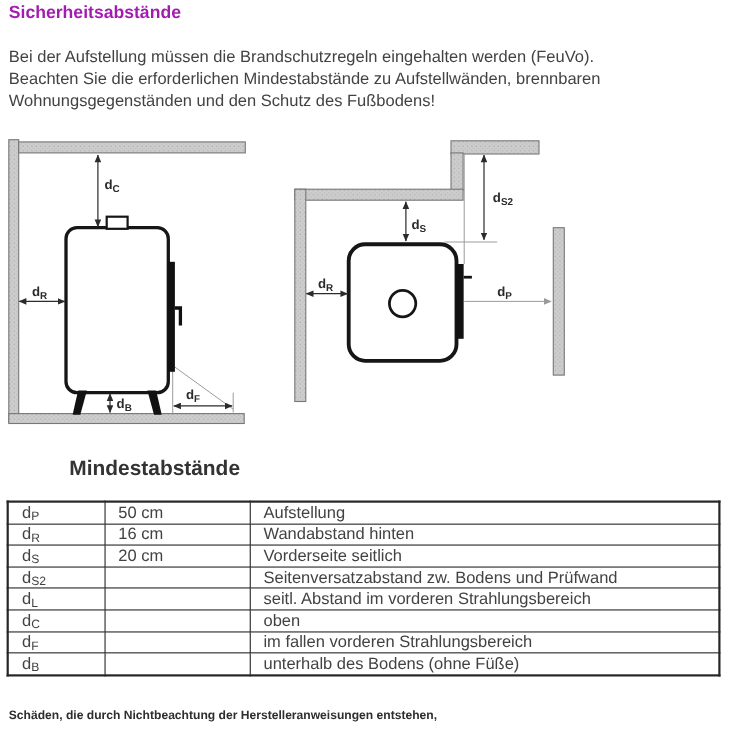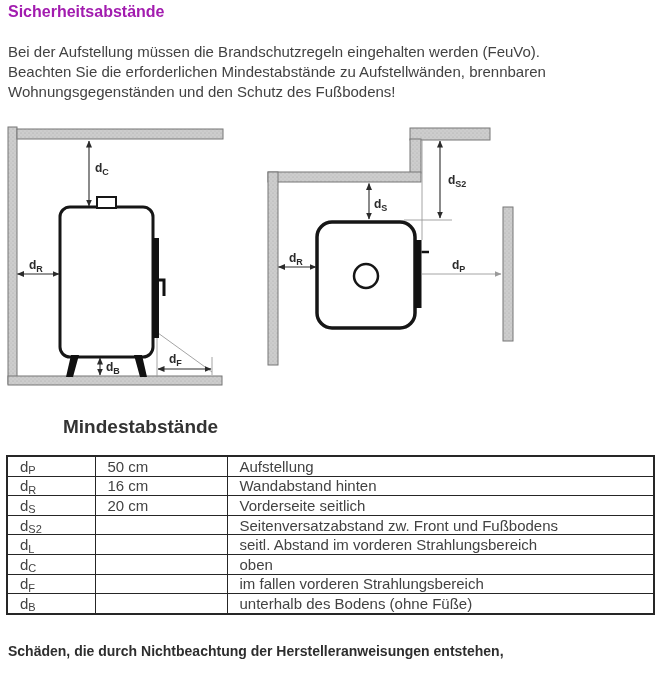--- a/index.html
+++ b/index.html
@@ -14,21 +14,21 @@
   .mtable{
     position:absolute;left:6px;top:455px;width:649px;
     border-collapse:collapse;table-layout:fixed;
     font-size:15px;color:#424242;border:2px solid #262626;
   }
   .mtable td{
     border:1px solid #262626;height:18.6px;padding:0 2px 0 12px;
     vertical-align:middle;line-height:1;white-space:nowrap;overflow:hidden;
   }
   .tsub{font-size:11px;position:relative;top:2.5px;letter-spacing:0;}
-  .warning{position:absolute;left:8px;top:642px;font-size:14px;font-weight:bold;line-height:19.5px;color:#2e2e2e;}
+  .warning{position:absolute;left:8px;top:642px;font-size:11px;font-weight:bold;line-height:19.5px;color:#2e2e2e;}
   
   .dim{stroke:#2b2b2b;stroke-width:1.1;fill:none;}
   .guide{stroke:#9a9a9a;stroke-width:0.9;fill:none;}
   .stove{fill:#ffffff;stroke:#161616;}
   .dlabel{font-family:"Liberation Sans", sans-serif;font-size:12px;font-weight:bold;fill:#2b2b2b;}
   .dlabel .sub{font-size:9px;}
 </style>
 </head>
 <body>
 
@@ -138,21 +138,21 @@
       <td>Wandabstand hinten</td>
     </tr>
     <tr>
       <td><span>d</span><span class="tsub">S</span></td>
       <td>20 cm</td>
       <td>Vorderseite seitlich</td>
     </tr>
     <tr>
       <td><span>d</span><span class="tsub">S2</span></td>
       <td></td>
-      <td>Seitenversatzabstand zw. Front und Fußbodens</td>
+      <td>Seitenversatzabstand zw. Bodens und Prüfwand</td>
     </tr>
     <tr>
       <td><span>d</span><span class="tsub">L</span></td>
       <td></td>
       <td>seitl. Abstand im vorderen Strahlungsbereich</td>
     </tr>
     <tr>
       <td><span>d</span><span class="tsub">C</span></td>
       <td></td>
       <td>oben</td>

